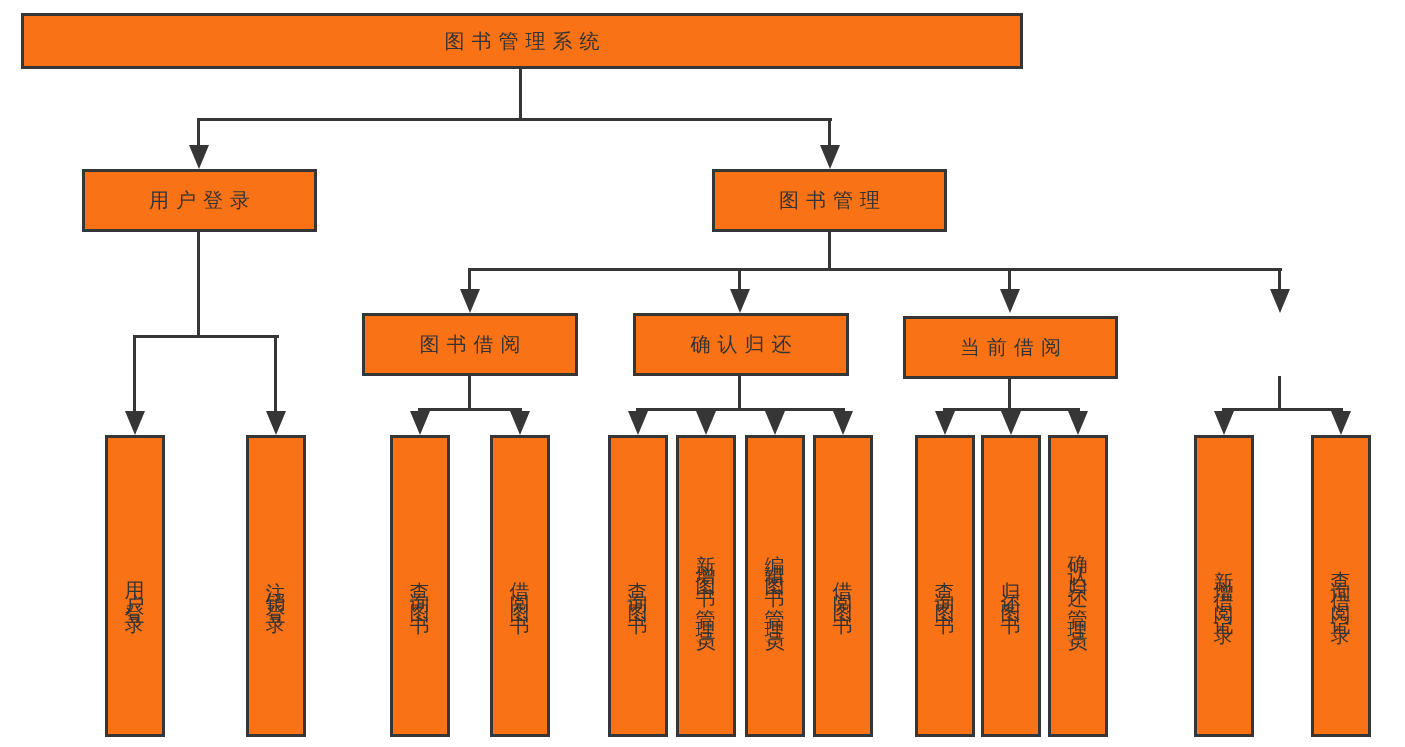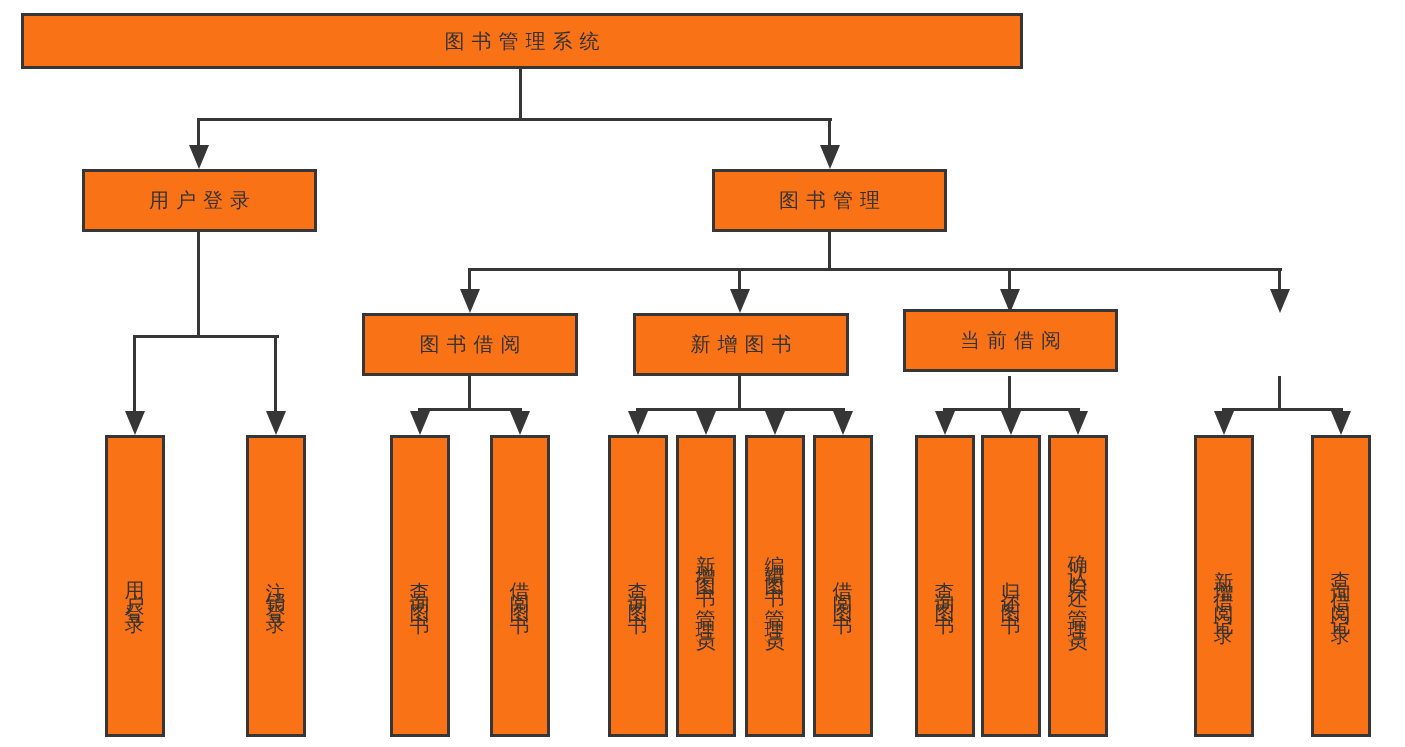--- a/index.html
+++ b/index.html
@@ -65,22 +65,22 @@
   <div class="vline" style="left:468px;top:268px;height:23px;"></div>
   <div class="arrow" style="left:460px;top:289px;"></div>
   <div class="vline" style="left:738px;top:268px;height:23px;"></div>
   <div class="arrow" style="left:730px;top:289px;"></div>
   <div class="vline" style="left:1008px;top:268px;height:23px;"></div>
   <div class="arrow" style="left:1000px;top:289px;"></div>
   <div class="vline" style="left:1278px;top:268px;height:23px;"></div>
   <div class="arrow" style="left:1270px;top:289px;"></div>
 
   <div class="box" style="left:362px;top:313px;width:216px;height:63px;">图书借阅</div>
-  <div class="box" style="left:633px;top:313px;width:216px;height:63px;">新增图书</div>
-  <div class="box" style="left:903px;top:309px;width:215px;height:63px;">当前借阅</div>
+  <div class="box" style="left:633px;top:313px;width:216px;height:63px;">确认归还</div>
+  <div class="box" style="left:903px;top:316px;width:215px;height:63px;">当前借阅</div>
 
   <div class="vline" style="left:468px;top:376px;height:32px;"></div>
   <div class="hline" style="left:418px;top:408px;width:104px;"></div>
   <div class="vline" style="left:418px;top:408px;height:8px;"></div>
   <div class="arrow" style="left:410px;top:411px;"></div>
   <div class="vline" style="left:518px;top:408px;height:8px;"></div>
   <div class="arrow" style="left:510px;top:411px;"></div>
 
   <div class="vline" style="left:738px;top:376px;height:32px;"></div>
   <div class="hline" style="left:636px;top:408px;width:209px;"></div>

